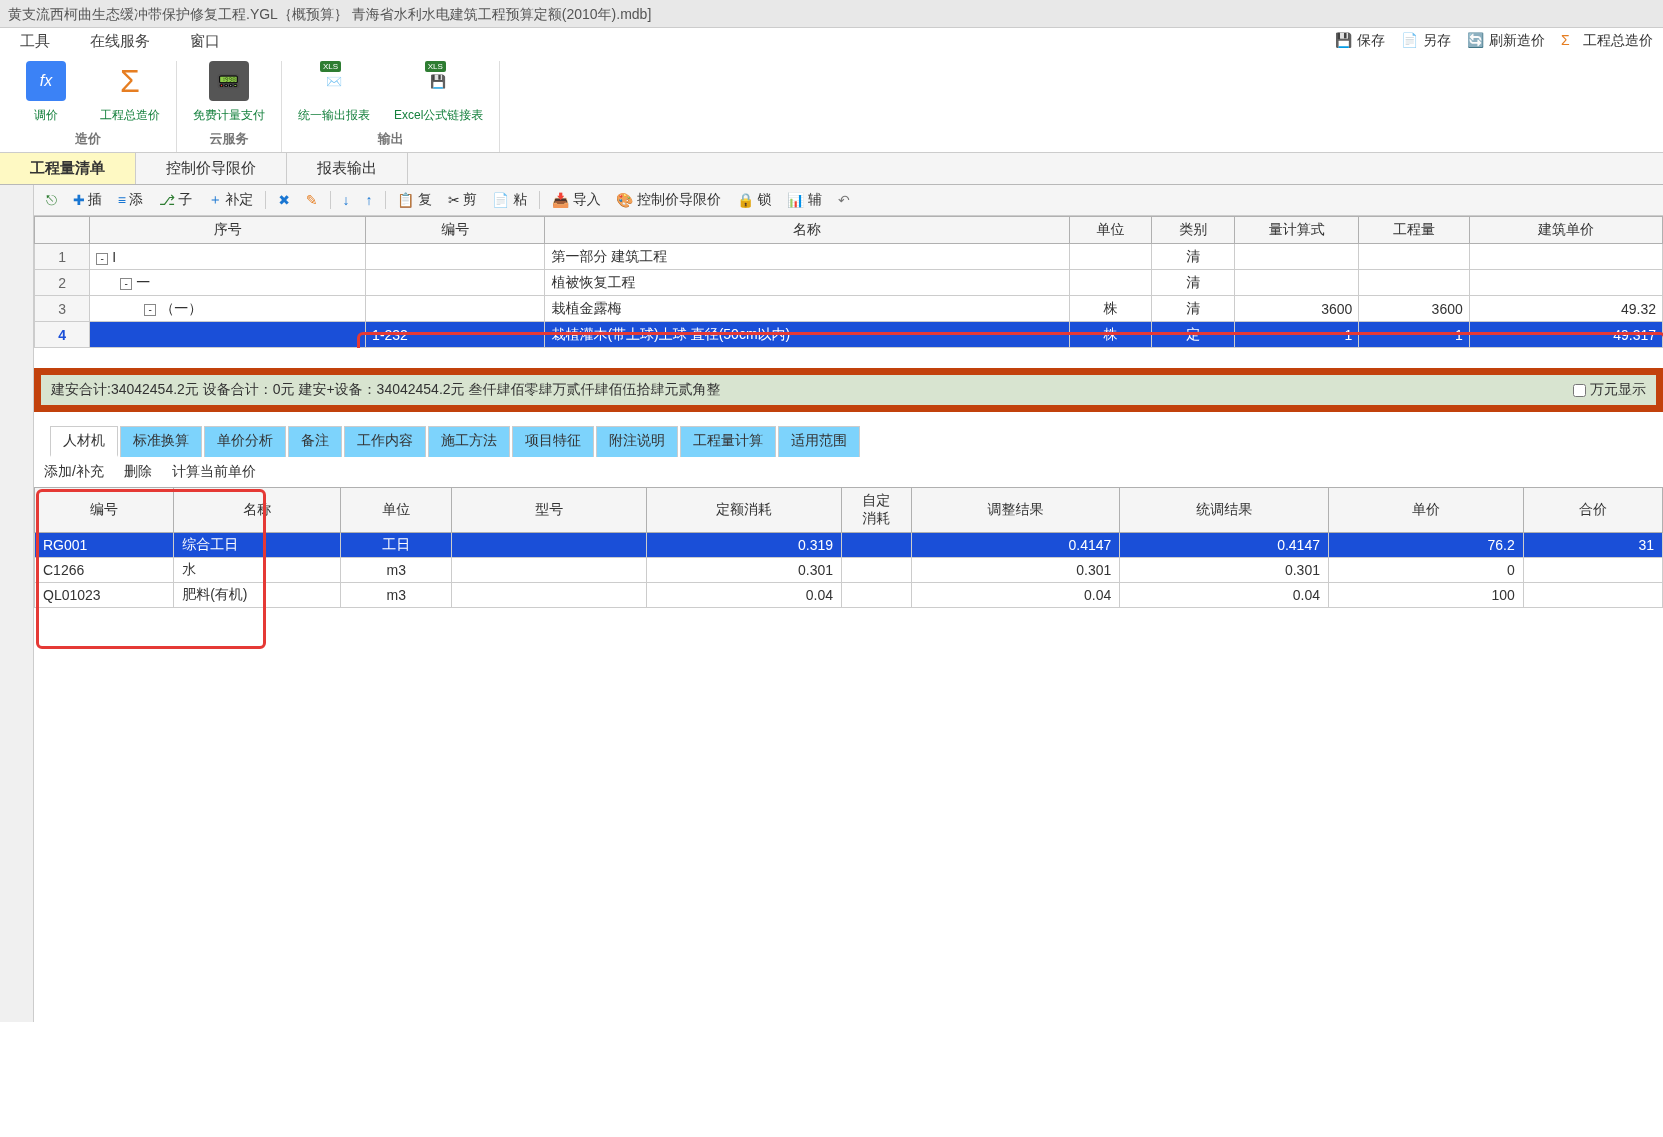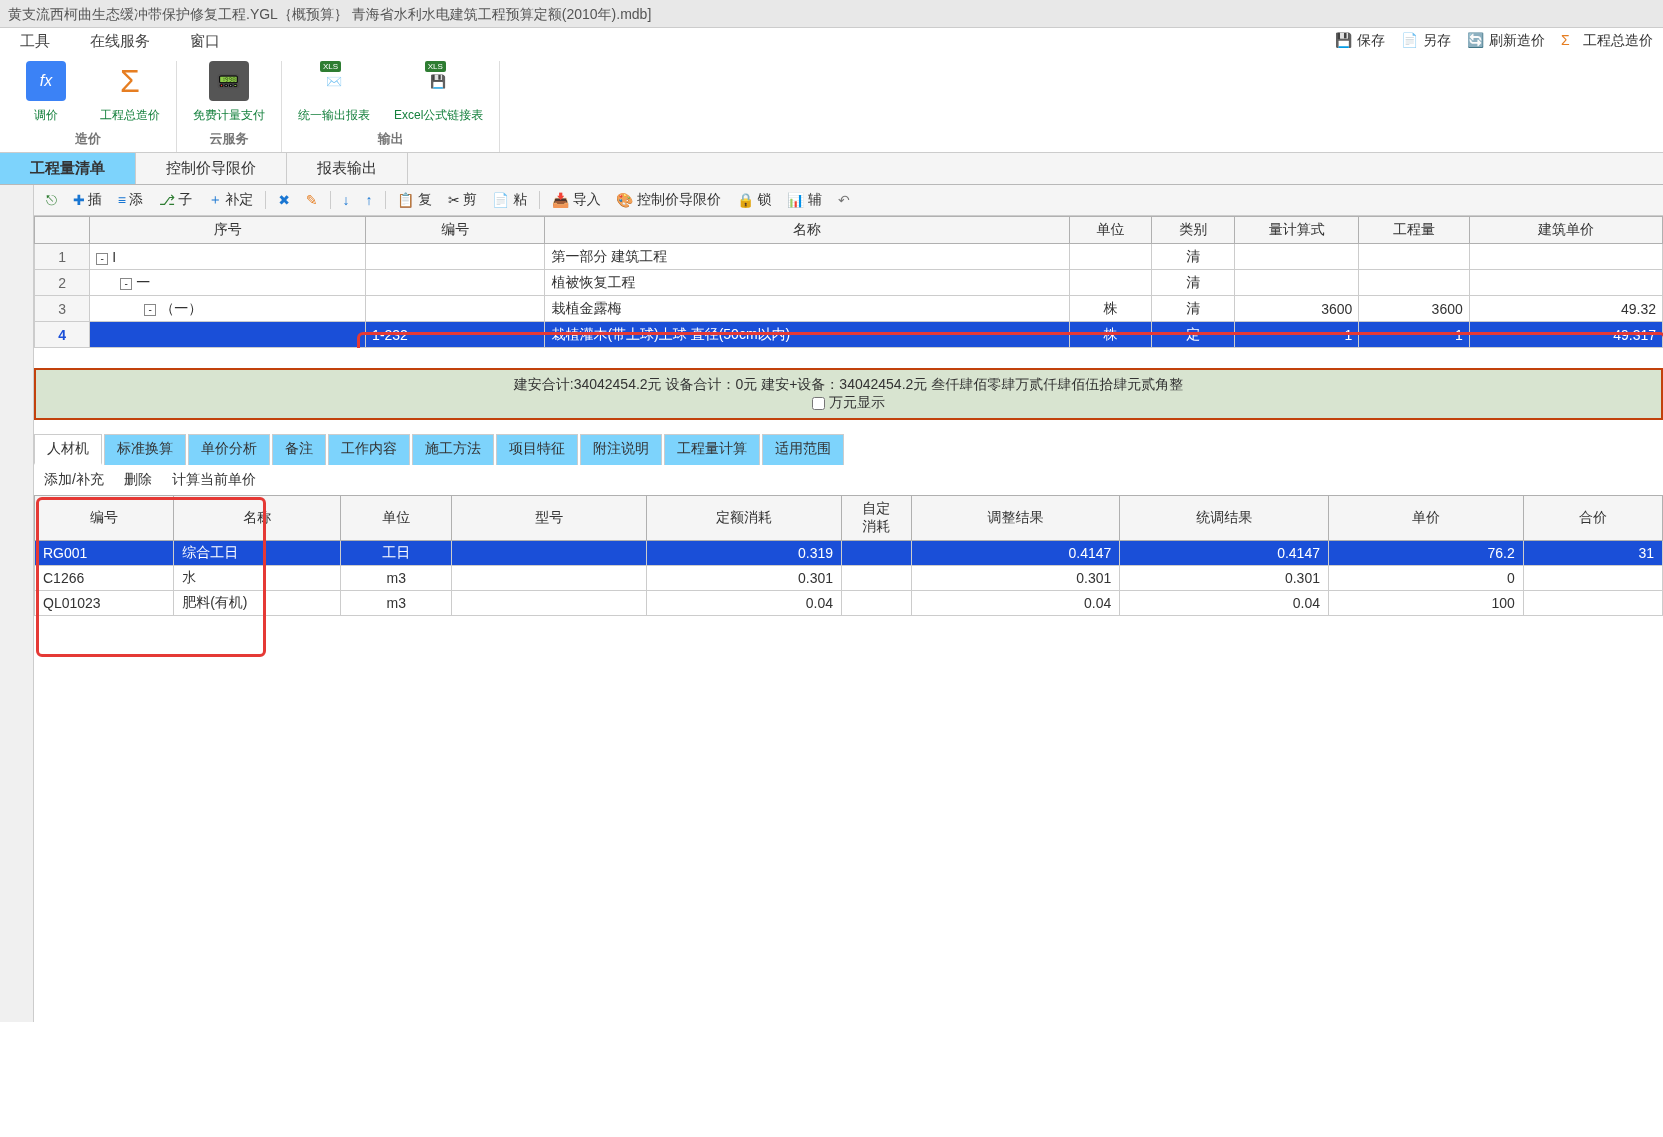--- a/index.html
+++ b/index.html
@@ -20,21 +20,21 @@
 .ribbon-group { border-right: 1px solid #ddd; padding: 0 16px 4px 16px; text-align: center; }
 .ribbon-group .icons { display: flex; gap: 24px; justify-content: center; margin-bottom: 4px; }
 .ribbon-group .icons .big { display: flex; flex-direction: column; align-items: center; gap: 6px; cursor: pointer; min-width: 60px; }
 .ribbon-group .icons .big .ico { width: 40px; height: 40px; }
 .ribbon-group .icons .big .lbl { font-size: 12px; color: #15803d; }
 .ribbon-group .gname { font-size: 13px; color: #777; margin-top: 6px; font-weight: bold; }
 
 
 .viewtabs { display: flex; border-bottom: 1px solid #b8b8b8; background: #f5f5f5; }
 .viewtabs .vtab { padding: 6px 30px; font-size: 15px; color: #333; cursor: pointer; border-right: 1px solid #ccc; }
-.viewtabs .vtab.active { font-weight: bold; background: #7dd3fc; }
+.viewtabs .vtab.active { font-weight: bold; background: #fef9c3; }
 
 
 .main { display: flex; height: calc(100vh - 300px); }
 .sidepanel { width: 34px; background: #f0f0f0; border-right: 1px solid #ccc; }
 .content { flex: 1; display: flex; flex-direction: column; overflow: hidden; }
 
 
 .tb { background: #f5f5f5; border-bottom: 1px solid #ccc; padding: 4px 8px; display: flex; gap: 8px; align-items: center; font-size: 14px; color: #333; flex-wrap: nowrap; overflow: hidden; white-space: nowrap; }
 .tb .btn { display: inline-flex; align-items: center; gap: 3px; cursor: pointer; padding: 2px 4px; }
 .tb .sep { width: 1px; height: 18px; background: #ccc; }
@@ -46,25 +46,25 @@
 table.grid td { border: 1px solid #ccc; padding: 3px 6px; font-size: 14px; color: #333; height: 26px; white-space: nowrap; overflow: hidden; }
 table.grid td.rownum { background: #f5f5f5; text-align: center; color: #666; }
 table.grid tr.selected td { background: #1a4fd8; color: #fff; }
 table.grid tr.selected td.rownum { background: #f5f5f5; color: #1a4fd8; font-weight: bold; }
 .tree-toggle { display: inline-block; width: 12px; height: 12px; border: 1px solid #888; text-align: center; line-height: 10px; font-size: 10px; margin-right: 4px; cursor: pointer; background: #fff; }
 
 
 .red-highlight { position: absolute; border: 3px solid #e53935; border-radius: 6px; pointer-events: none; }
 
 
-.summary-bar { background: #d8e4d0; padding: 6px 10px; font-size: 14px; color: #333; display: flex; justify-content: space-between; align-items: center; border: 2px solid #c2410c; margin-top: 20px; flex-direction: column; }
+.summary-bar { background: #d8e4d0; padding: 6px 10px; font-size: 14px; color: #333; display: flex; justify-content: space-between; align-items: center; border: 7px solid #c2410c; margin-top: 20px; }
 .summary-bar .chk { display: flex; align-items: center; gap: 4px; }
 
 
-.btabs { display: flex; gap: 2px; margin-top: 14px; padding-left: 0; }
+.btabs { display: flex; gap: 2px; margin-top: 14px; padding-left: 16px; }
 .btabs .btab { padding: 5px 12px; font-size: 14px; cursor: pointer; background: #7dd3fc; border: 1px solid #ccc; border-bottom: none; }
 .btabs .btab.active { background: #fff; border-bottom: 2px solid #fff; }
 
 
 .btm-tb { padding: 6px 10px; font-size: 14px; display: flex; gap: 20px; }
 
 
 .btmtable { flex: 1; overflow: auto; position: relative; }
 table.bgrid { border-collapse: collapse; width: 100%; table-layout: fixed; }
 table.bgrid th { background: #f5f5f5; border: 1px solid #b0b0b0; padding: 4px 6px; font-weight: normal; font-size: 14px; text-align: center; }

